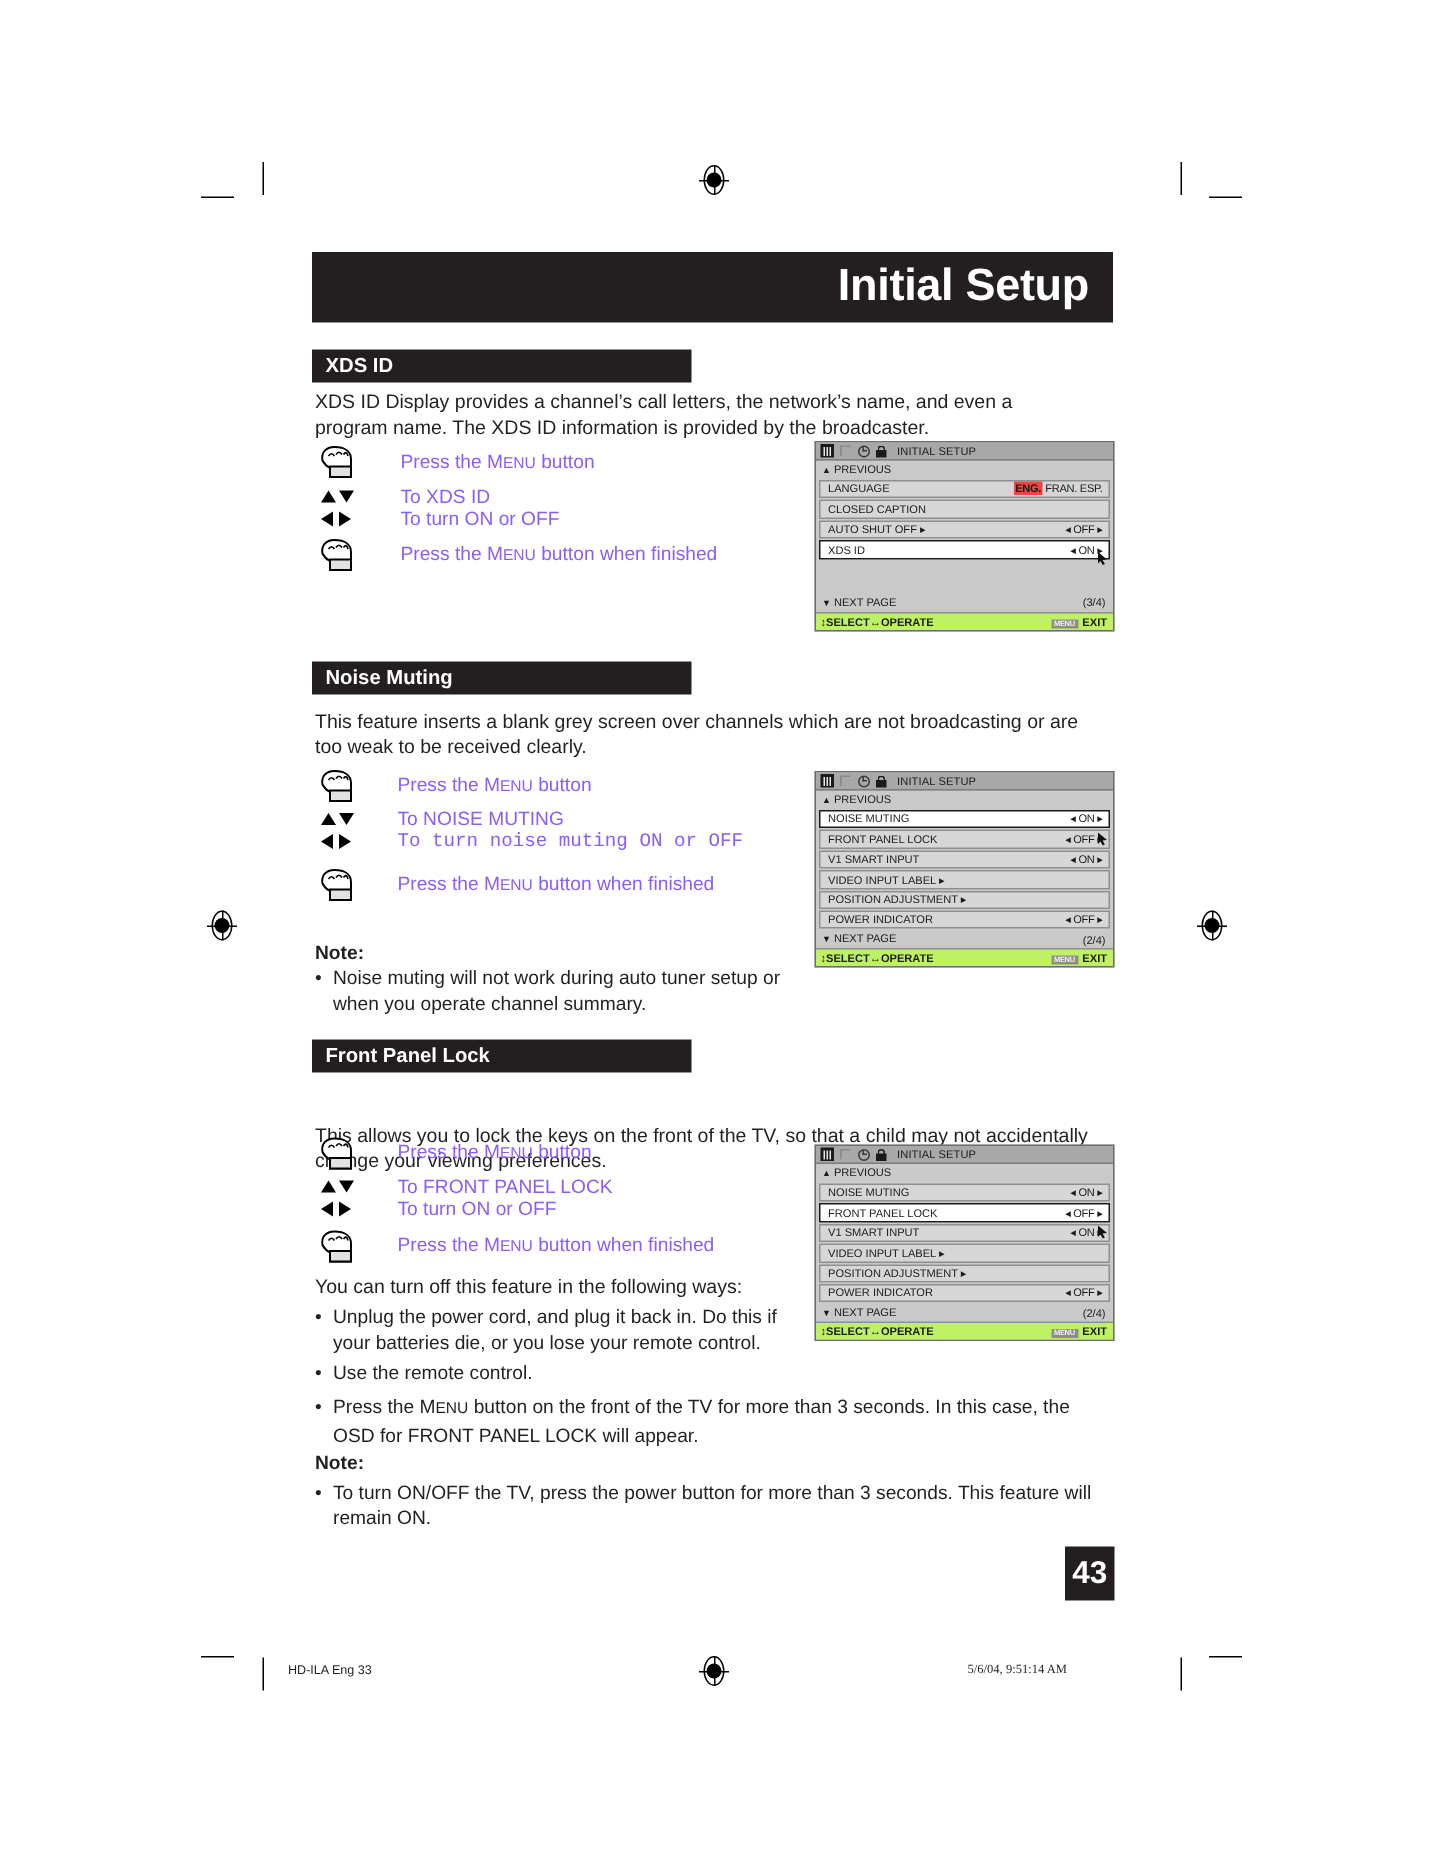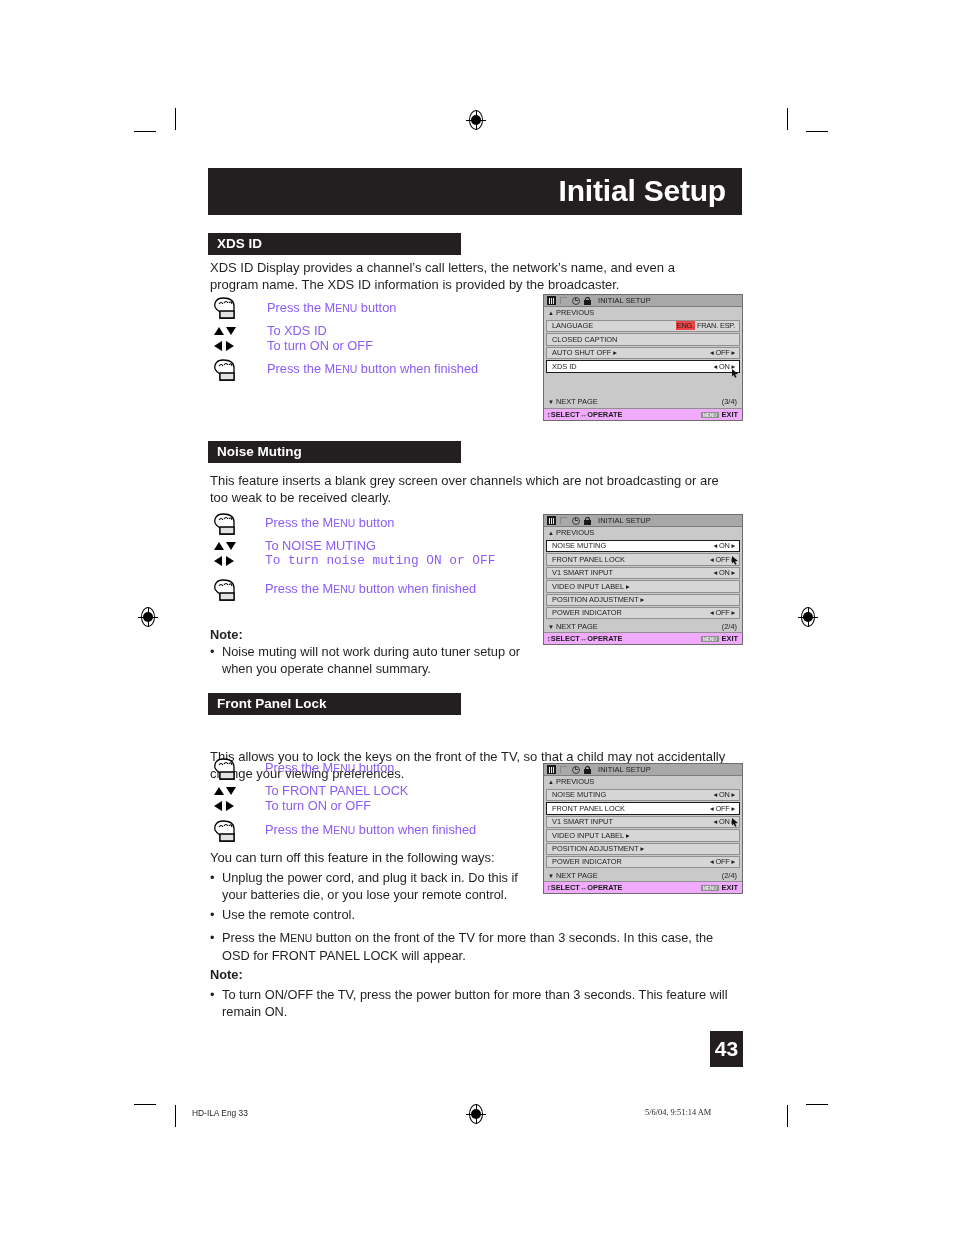--- a/index.html
+++ b/index.html
@@ -202,38 +202,38 @@
     justify-content: space-between;
     padding: 0 5px 0 4px;
     height: 12px;
     line-height: 1;
     white-space: nowrap;
   }
   .tri { font-size: 6px; margin-right: 2px; }
   .osd-spacer { height: 11px; }
   .osd-footer {
     height: 12px;
-    background: #f0abfc;
+    background: #bef264;
     border-top: 1px solid #8f8f8f;
     display: flex; align-items: center;
     justify-content: space-between;
     padding: 0 4px 0 3px;
     font-weight: bold;
     white-space: nowrap;
   }
   .osd-footer .menukey {
     font-size: 5px;
     background: #8d8d8d;
     color: #f0f0f0;
     padding: 0 2px;
     margin-right: 3px;
     letter-spacing: -0.2px;
   }
   .osd-val { letter-spacing: -0.2px; }
-  .lang-hl { background: #ef4444; padding: 0 1px; }
+  .lang-hl { background: #ef4444; padding: 0 1px; font-weight: bold; }
   .osd-cursor {
     position: absolute;
     width: 7px; height: 9px;
   }
 
   
   #page-badge {
     position: absolute;
     left: 710px; top: 1031px;
     width: 33px; height: 36px;

